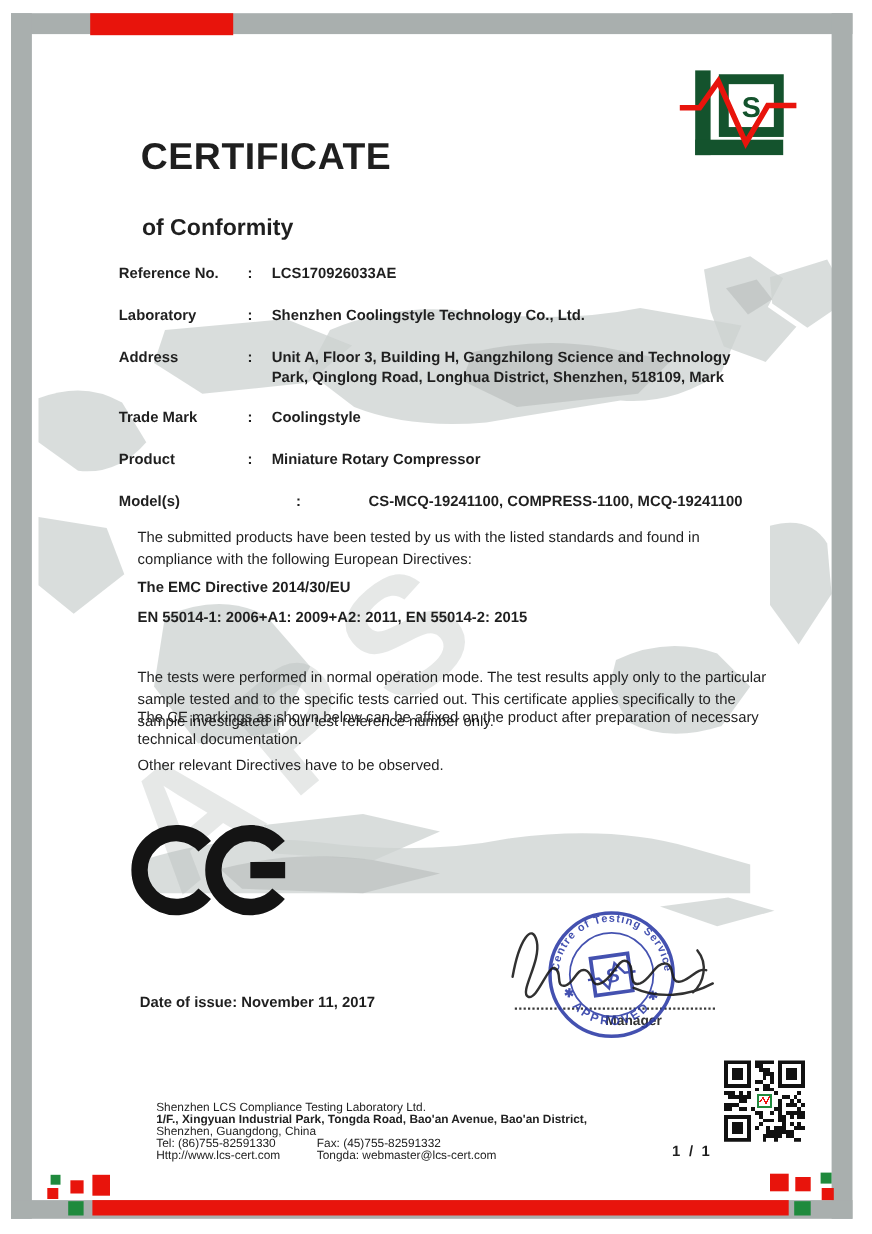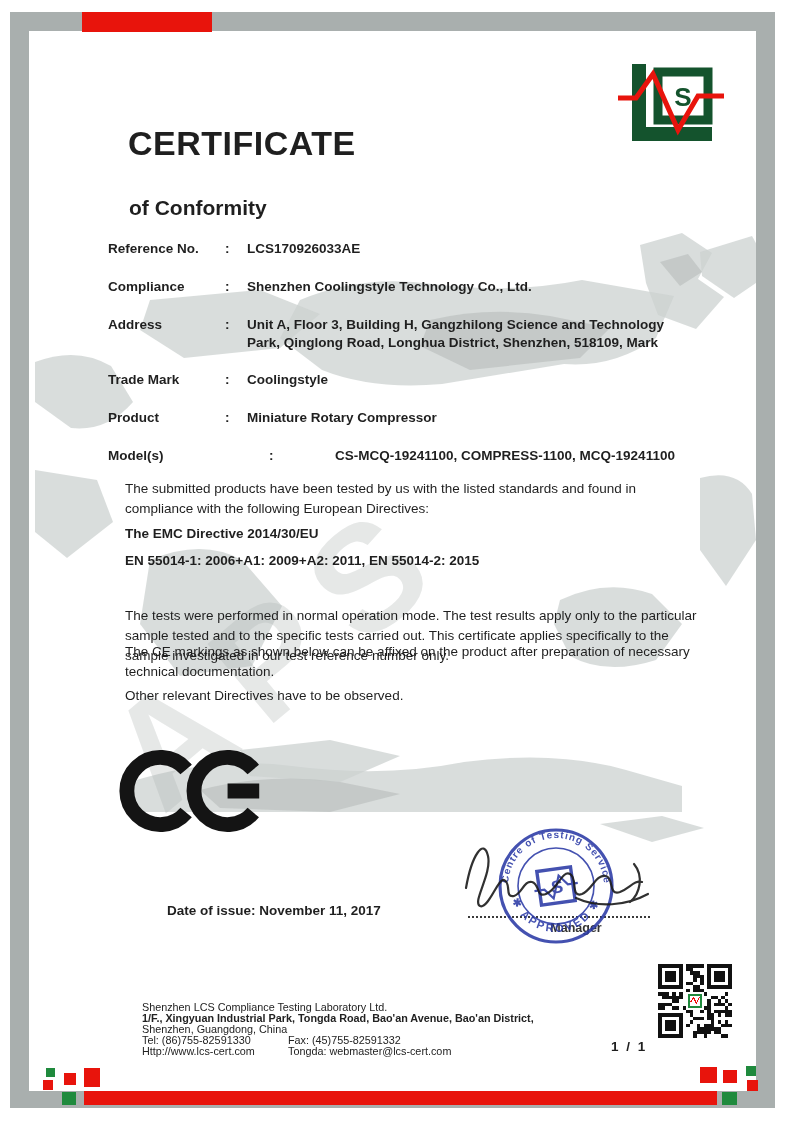--- a/index.html
+++ b/index.html
@@ -27,21 +27,21 @@
   .fvalue{max-width:452px;}
   
   .para{left:125px;width:578px;font-size:13.5px;line-height:20px;}
   .bold{font-weight:bold;}
   
   .stamp-svg{opacity:.88;z-index:4;}
   .signature-svg{z-index:5;}
   .sig-line{left:468px;top:916px;width:182px;border-top:2.5px dotted #3a3a3a;z-index:3;}
   .manager{left:528px;top:921px;width:96px;text-align:center;font-size:12.5px;font-weight:bold;
            color:#333;z-index:3;}
-  .dateline{left:127px;top:903px;font-size:13.5px;font-weight:bold;margin-left:40px;}
+  .dateline{left:127px;top:903px;font-size:13.5px;font-weight:bold;}
   
   .foot{left:142px;font-size:10.8px;line-height:11px;color:#222;}
   .foot2{left:288px;font-size:10.8px;line-height:11px;color:#222;}
   .pagenum{left:611px;top:1039px;font-size:13.5px;font-weight:bold;letter-spacing:2px;}
   .qr{left:656px;top:964px;}
 </style>
 </head>
 <body>
 
 <div class="page">
@@ -86,21 +86,21 @@
 
   <div class="abs content title">CERTIFICATE</div>
   <div class="abs content subtitle">of Conformity</div>
 
   <div class="abs content field-row" style="top:240px;">
     <span class="flabel">Reference No.</span>
     <span class="fcolon">:</span>
     <span class="fvalue">LCS170926033AE</span>
   </div>
   <div class="abs content field-row" style="top:278px;">
-    <span class="flabel">Compliance</span>
+    <span class="flabel">Laboratory</span>
     <span class="fcolon">:</span>
     <span class="fvalue">Shenzhen Coolingstyle Technology Co., Ltd.</span>
   </div>
   <div class="abs content field-row" style="top:316px;">
     <span class="flabel">Address</span>
     <span class="fcolon">:</span>
     <span class="fvalue">Unit A, Floor 3, Building H, Gangzhilong Science and Technology Park, Qinglong Road, Longhua District, Shenzhen, 518109, Mark</span>
   </div>
   <div class="abs content field-row" style="top:371px;">
     <span class="flabel">Trade Mark</span>

